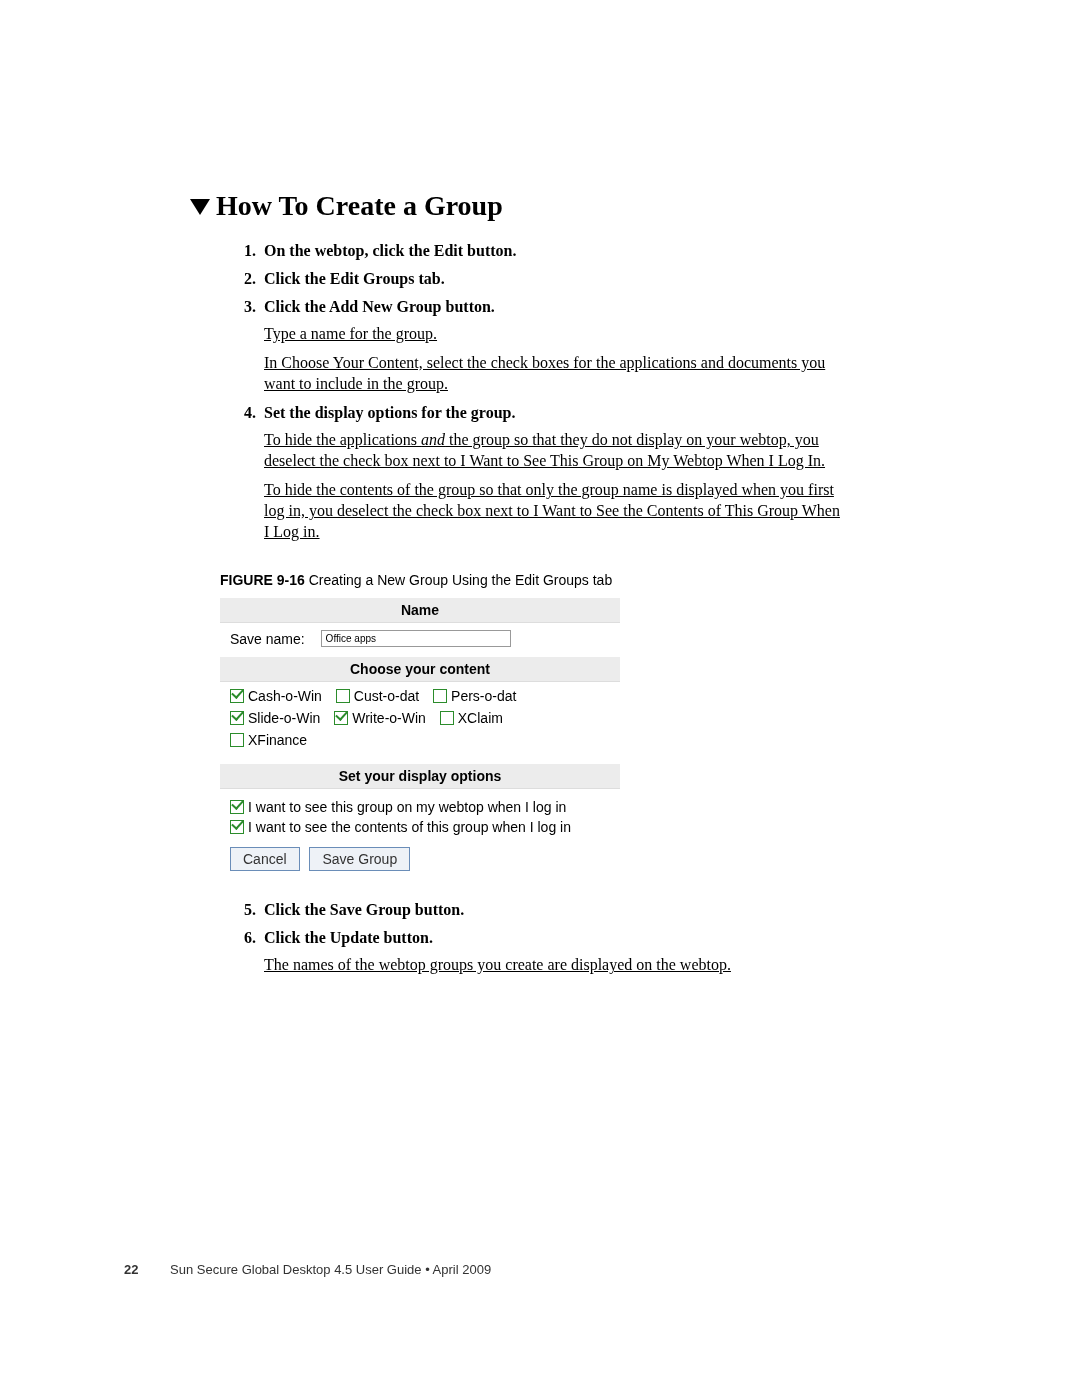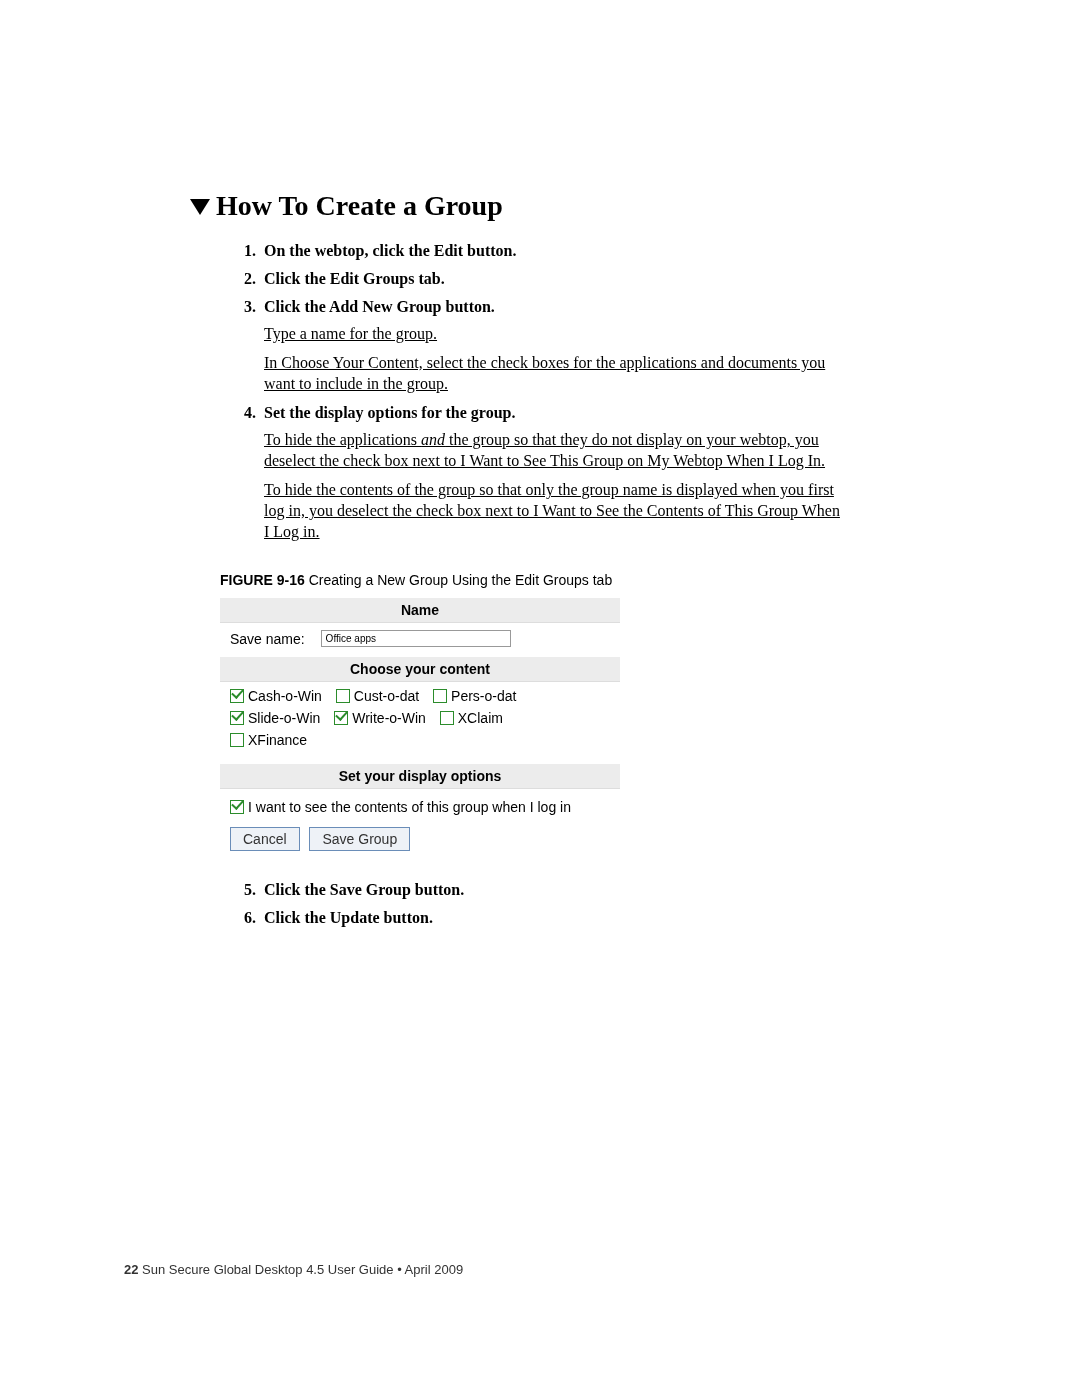--- a/index.html
+++ b/index.html
@@ -116,21 +116,21 @@
   }
   
   .footer {
     position: absolute;
     left: 124px;
     bottom: 120px;
     font-family: Arial, Helvetica, sans-serif;
     font-size: 13px;
     color: #333;
   }
-  .footer .pn { font-weight: bold; margin-right: 0;}
+  .footer .pn { font-weight: bold; margin-right: 28px;}
 </style>
 </head>
 <body>
 
 <div class="page">
   <div class="heading">
     <span class="tri"></span><span>How To Create a Group</span>
   </div>
 
   <ol class="steps">
@@ -170,30 +170,32 @@
       <br>
       <span class="opt"><span class="chk on"></span><span>Slide-o-Win</span></span>
       <span class="opt"><span class="chk on"></span><span>Write-o-Win</span></span>
       <span class="opt"><span class="chk"></span><span>XClaim</span></span>
       <br>
       <span class="opt"><span class="chk"></span><span>XFinance</span></span>
     </div>
 
     <div class="bar">Set your display options</div>
     <div class="pad">
+      <div class="row"><span class="chk on"></span><span>I want to see this group on my webtop when I log in</span></div>
       <div class="row"><span class="chk on"></span><span>I want to see the contents of this group when I log in</span></div>
       <button>Cancel</button>
       <button>Save Group</button>
     </div>
   </div>
 
   <ol class="steps" start="5" style="margin-top:20px;">
     <li><span class="bold">Click the Save Group button.</span></li>
     <li>
       <span class="bold">Click the Update button.</span>
+      <p>The names of the webtop groups you create are displayed on the webtop.</p>
     </li>
   </ol>
 </div>
 
 <div class="footer">
   <span class="pn">22</span>
   <span>Sun Secure Global Desktop 4.5 User Guide • April 2009</span>
 </div>
 
 </body></html>

